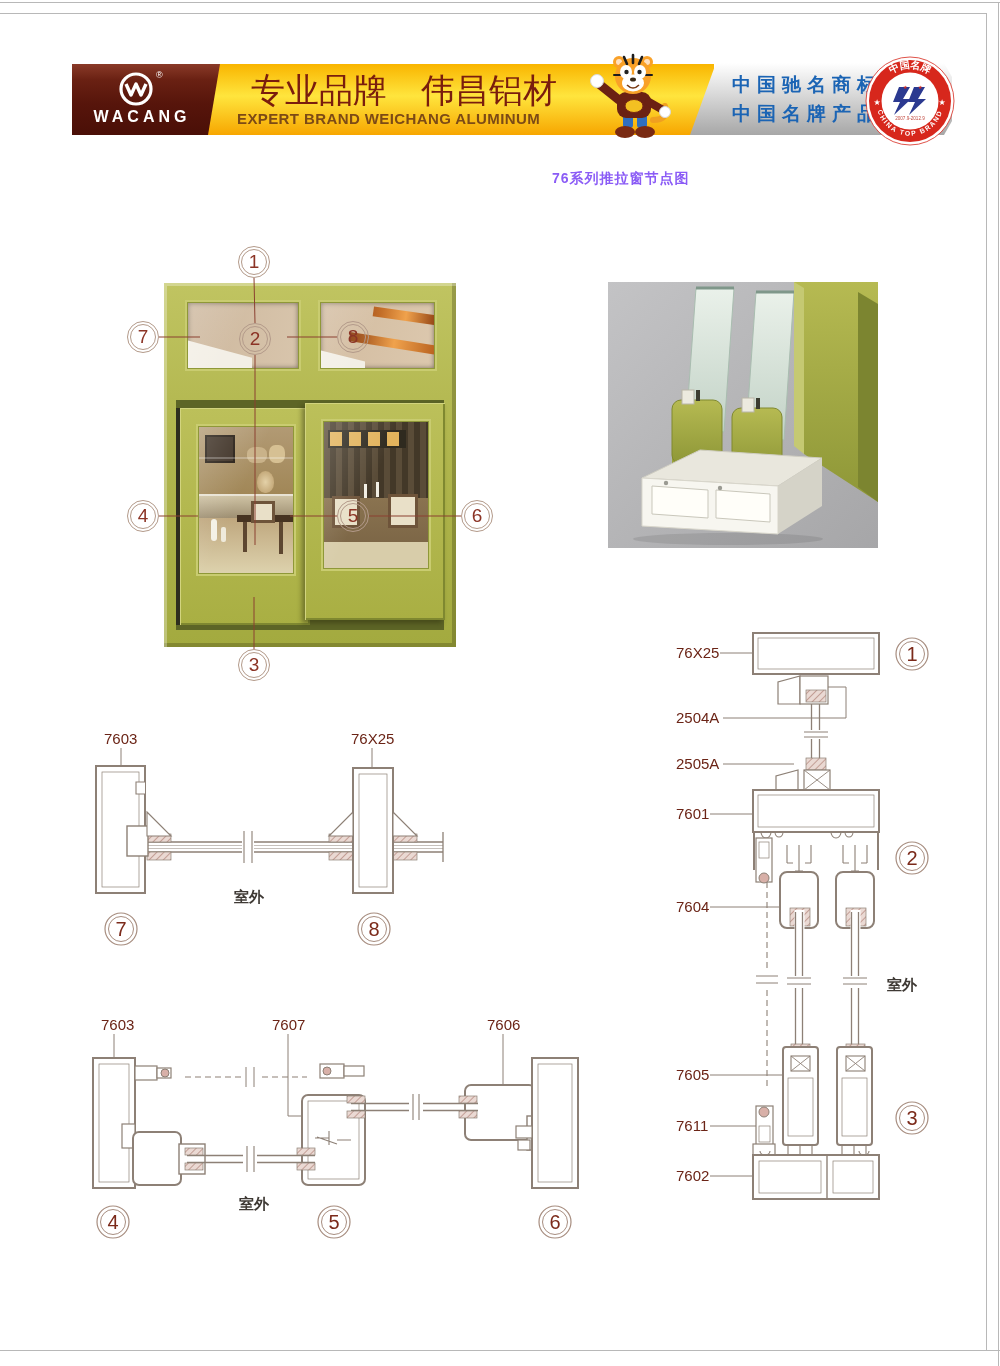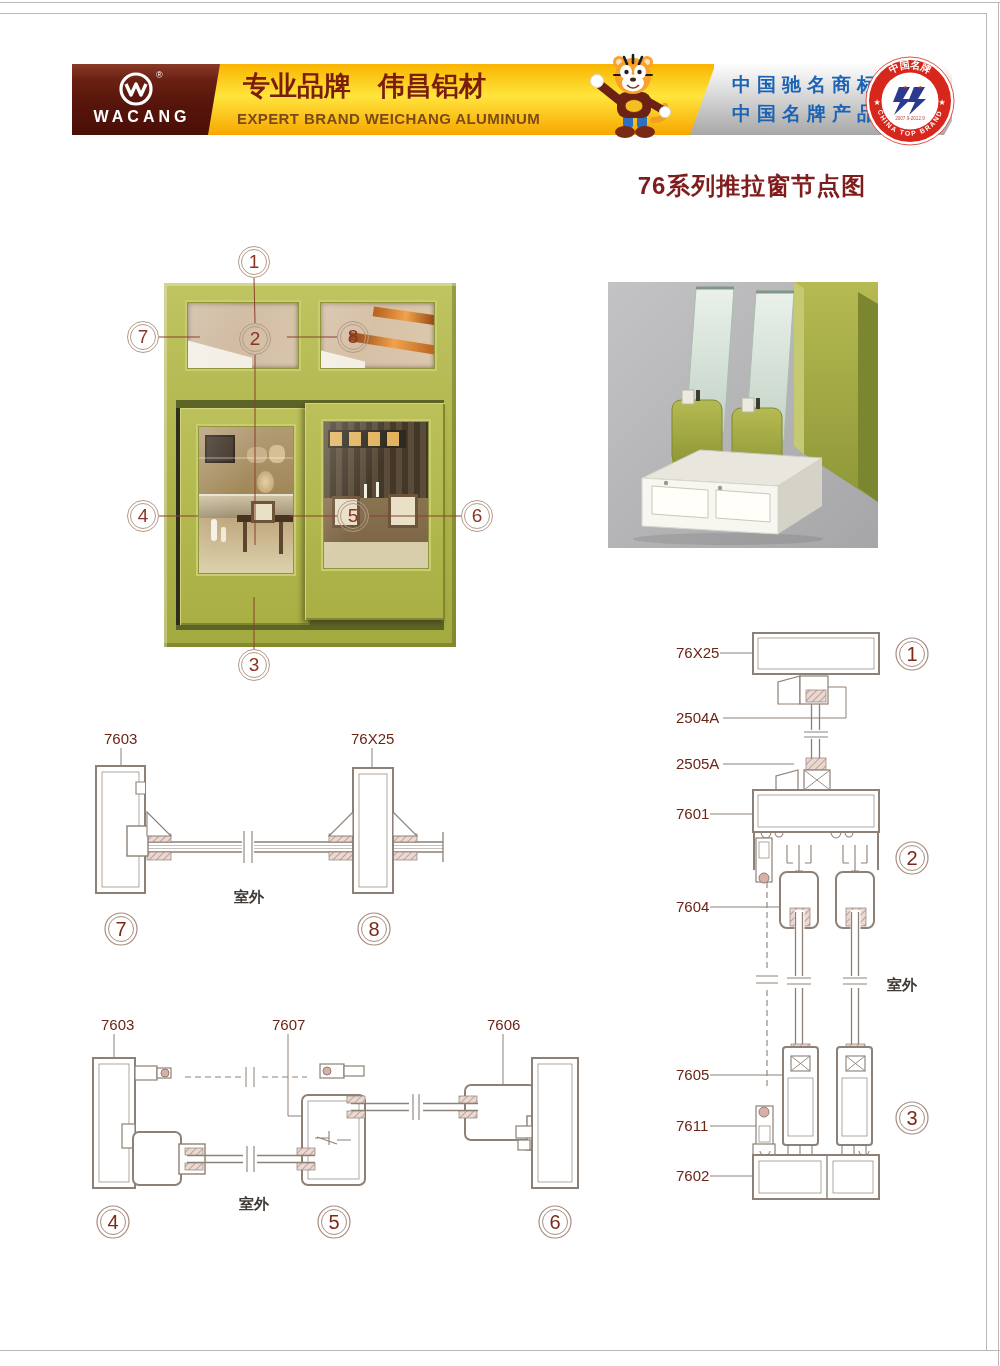--- a/index.html
+++ b/index.html
@@ -10,33 +10,33 @@
   .vline{position:absolute;width:1px;background:#b8b8b8;}
 
   
   #maroon-block{position:absolute;left:7px;top:2px;width:148px;height:71px;
     background:linear-gradient(180deg,#8a3a28 0%,#6a2113 22%,#57150b 55%,#4a0f07 100%);
     clip-path:polygon(0 0,148px 0,136px 100%,0 100%);}
   #logo-word{position:absolute;left:0;top:44px;width:140px;text-align:center;color:#fff;
     font-weight:bold;font-size:16px;letter-spacing:4px;}
   #banner{position:absolute;left:130px;top:2px;width:519px;height:71px;
     background:linear-gradient(180deg,#f9b500 0%,#ffe53d 45%,#f7a600 100%);}
-  #banner-cn{position:absolute;left:48px;top:4px;width:370px;font-size:27px;font-weight:bold;
+  #banner-cn{position:absolute;left:56px;top:4px;width:370px;font-size:34px;font-weight:normal;
     color:#7a1d0d;white-space:nowrap;}
   #banner-en{position:absolute;left:42px;top:46px;width:370px;font-size:15px;font-weight:bold;
     color:#7c4a16;letter-spacing:.4px;white-space:nowrap;}
   #silver-bar{position:absolute;left:625px;top:1px;width:262px;height:72px;
     background:linear-gradient(180deg,#ffffff 0%,#dcdcdc 40%,#a7a7a7 100%);
     clip-path:polygon(26px 0,calc(100% - 8px) 0,100% 14px,100% calc(100% - 14px),calc(100% - 8px) 100%,0 100%);}
   .mark-line{position:absolute;left:42px;width:200px;font-size:19px;font-weight:bold;
     color:#1b64b4;letter-spacing:6px;white-space:nowrap;}
 
   
-  #page-title{position:absolute;left:552px;top:170px;width:400px;text-align:center;
-    font-size:24px;font-weight:bold;color:#7f1d1d;letter-spacing:1px;}
+  #page-title{position:absolute;left:552px;top:170px;width:400px;text-align:left;
+    font-size:14px;font-weight:bold;color:#8b5cf6;letter-spacing:1px;}
 
   
   #win{position:absolute;left:164px;top:283px;width:292px;height:364px;
     background:linear-gradient(180deg,#c0c461 0%,#b2b74f 40%,#a3aa3f 100%);
     box-shadow:inset 3px 3px 0 rgba(255,255,255,.3), inset -4px -4px 0 rgba(60,60,15,.3);}
   .tglass{position:absolute;top:19px;height:65px;overflow:hidden;border:1px solid #8f9838;
     box-shadow:inset 0 0 5px rgba(0,0,0,.45), 0 0 0 2px #c9cc70;}
   #win-open{position:absolute;left:12px;top:117px;width:268px;height:230px;background:#5d6526;}
   .sash{position:absolute;background:linear-gradient(180deg,#bcc05a,#a9af43);
     box-shadow:inset 1px 1px 0 #d2d47e, inset -2px -2px 0 #7f8830;}

